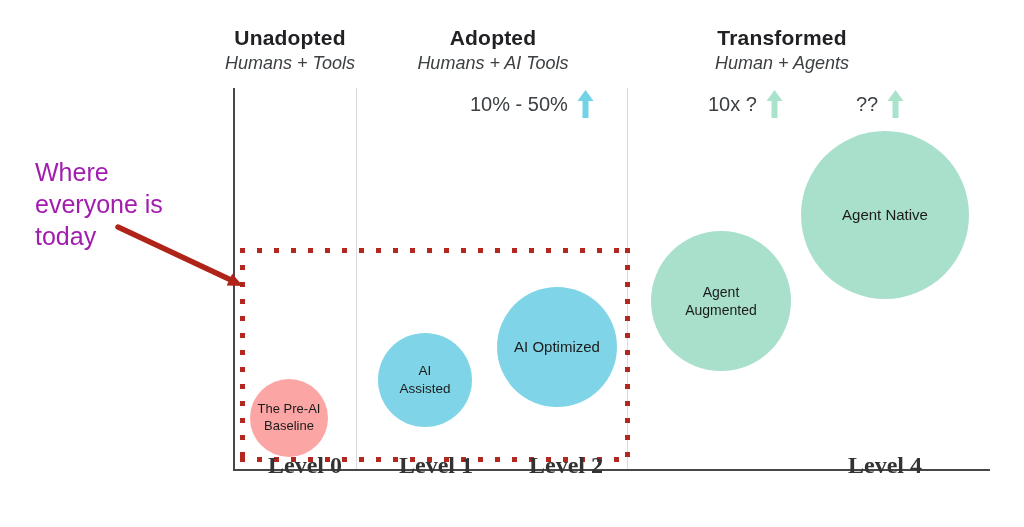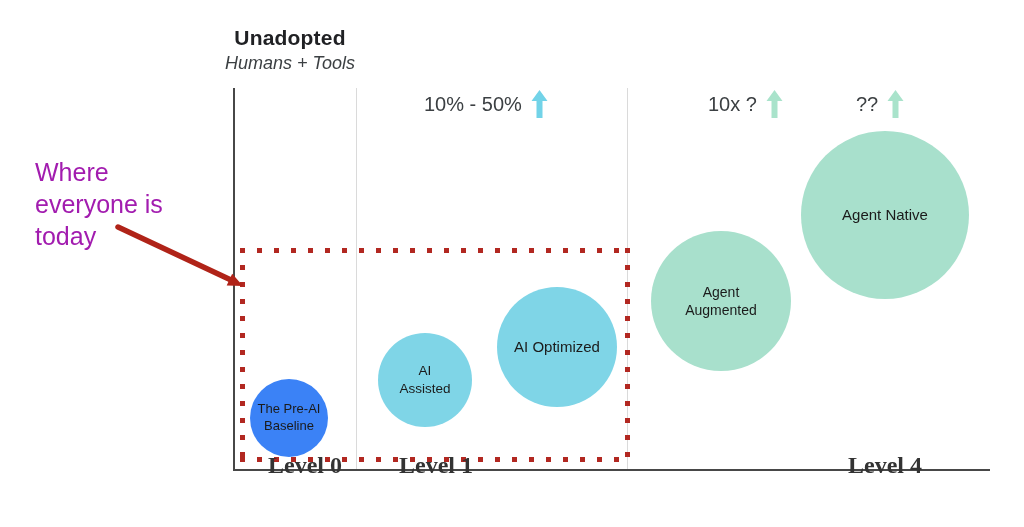--- a/index.html
+++ b/index.html
@@ -18,21 +18,21 @@
   .col-title{font-size:21px;font-weight:700;color:#202124;letter-spacing:.2px;}
   .col-sub{font-size:18px;font-style:italic;color:#3c4043;margin-top:3px;}
   
   .axis-y{position:absolute;left:233px;top:88px;width:2px;height:383px;background:#474747;}
   .axis-x{position:absolute;left:233px;top:469px;width:757px;height:2px;background:#474747;}
   .divider{position:absolute;top:88px;width:1px;height:381px;background:#dadada;}
   .divider.d1{left:356px;}
   .divider.d2{left:627px;}
   
   .growth-note{position:absolute;top:90px;display:flex;align-items:center;gap:9px;}
-  .growth-note.n0{left:424px;text-align:right;}
+  .growth-note.n0{left:470px;text-align:right;}
   .growth-note.n1{left:676px;margin-left:32px;}
   .growth-note.n2{left:856px;}
   .growth-label{font-size:20px;color:#3c4043;}
   .up-arrow{width:17px;height:28px;display:block;}
   
   .dotted-rect{position:absolute;left:240px;top:248px;width:390px;height:214px;}
   .edge{position:absolute;}
   .edge.et{top:0;left:0;right:0;height:5px;
     background:repeating-linear-gradient(90deg,var(--red) 0 5px,transparent 5px 17px);}
   .edge.eb{bottom:0;left:0;right:0;height:5px;
@@ -69,20 +69,28 @@
 </style>
 </head>
 <body>
 
 <div class="canvas">
 
   <div class="col-header c0">
     <div class="col-title">Unadopted</div>
     <div class="col-sub">Humans + Tools</div>
   </div>
+  <div class="col-header c1">
+    <div class="col-title">Adopted</div>
+    <div class="col-sub">Humans + AI Tools</div>
+  </div>
+  <div class="col-header c2">
+    <div class="col-title">Transformed</div>
+    <div class="col-sub">Human + Agents</div>
+  </div>
 
   <div class="axis-y"></div>
   <div class="axis-x"></div>
   <div class="divider d1"></div>
   <div class="divider d2"></div>
 
   <div class="growth-note n0">
     <span class="growth-label">10% - 50%</span>
     <svg class="up-arrow" viewBox="0 0 16 28">
       <polygon points="8,0 16,11 11,11 11,28 5,28 5,11 0,11" fill="#72d3e8"></polygon>
@@ -107,33 +115,34 @@
     <div class="edge el"></div>
     <div class="edge er"></div>
   </div>
 
   <div class="where-text">Where everyone is today</div>
   <svg class="annot-arrow" viewBox="0 0 160 84">
     <line id="annot-line" x1="18" y1="15" x2="131" y2="68" stroke-width="5.5" stroke-linecap="round" stroke="#b02318"></line>
     <polygon id="annot-head" points="143,74 126.7,73.5 132.2,61.7" fill="#b02318"></polygon>
   </svg>
 
-  <div class="bubble b0" style="background: #3b82f6;">
+  <div class="bubble b0" style="background: #fca5a5;">
     <span class="bubble-label">The Pre-AI Baseline</span>
   </div>
   <div class="bubble b1" style="background: rgb(127, 213, 231);">
     <span class="bubble-label">AI Assisted</span>
   </div>
   <div class="bubble b2" style="background: rgb(127, 213, 231);">
     <span class="bubble-label">AI Optimized</span>
   </div>
   <div class="bubble b3" style="background: rgb(168, 224, 204);">
     <span class="bubble-label">Agent Augmented</span>
   </div>
   <div class="bubble b4" style="background: rgb(168, 224, 204);">
     <span class="bubble-label">Agent Native</span>
   </div>
 
   <div class="level-label l0">Level 0</div>
   <div class="level-label l1">Level 1</div>
+  <div class="level-label l2">Level 2</div>
   <div class="level-label l4">Level 4</div>
 
 </div>
 
 </body></html>

